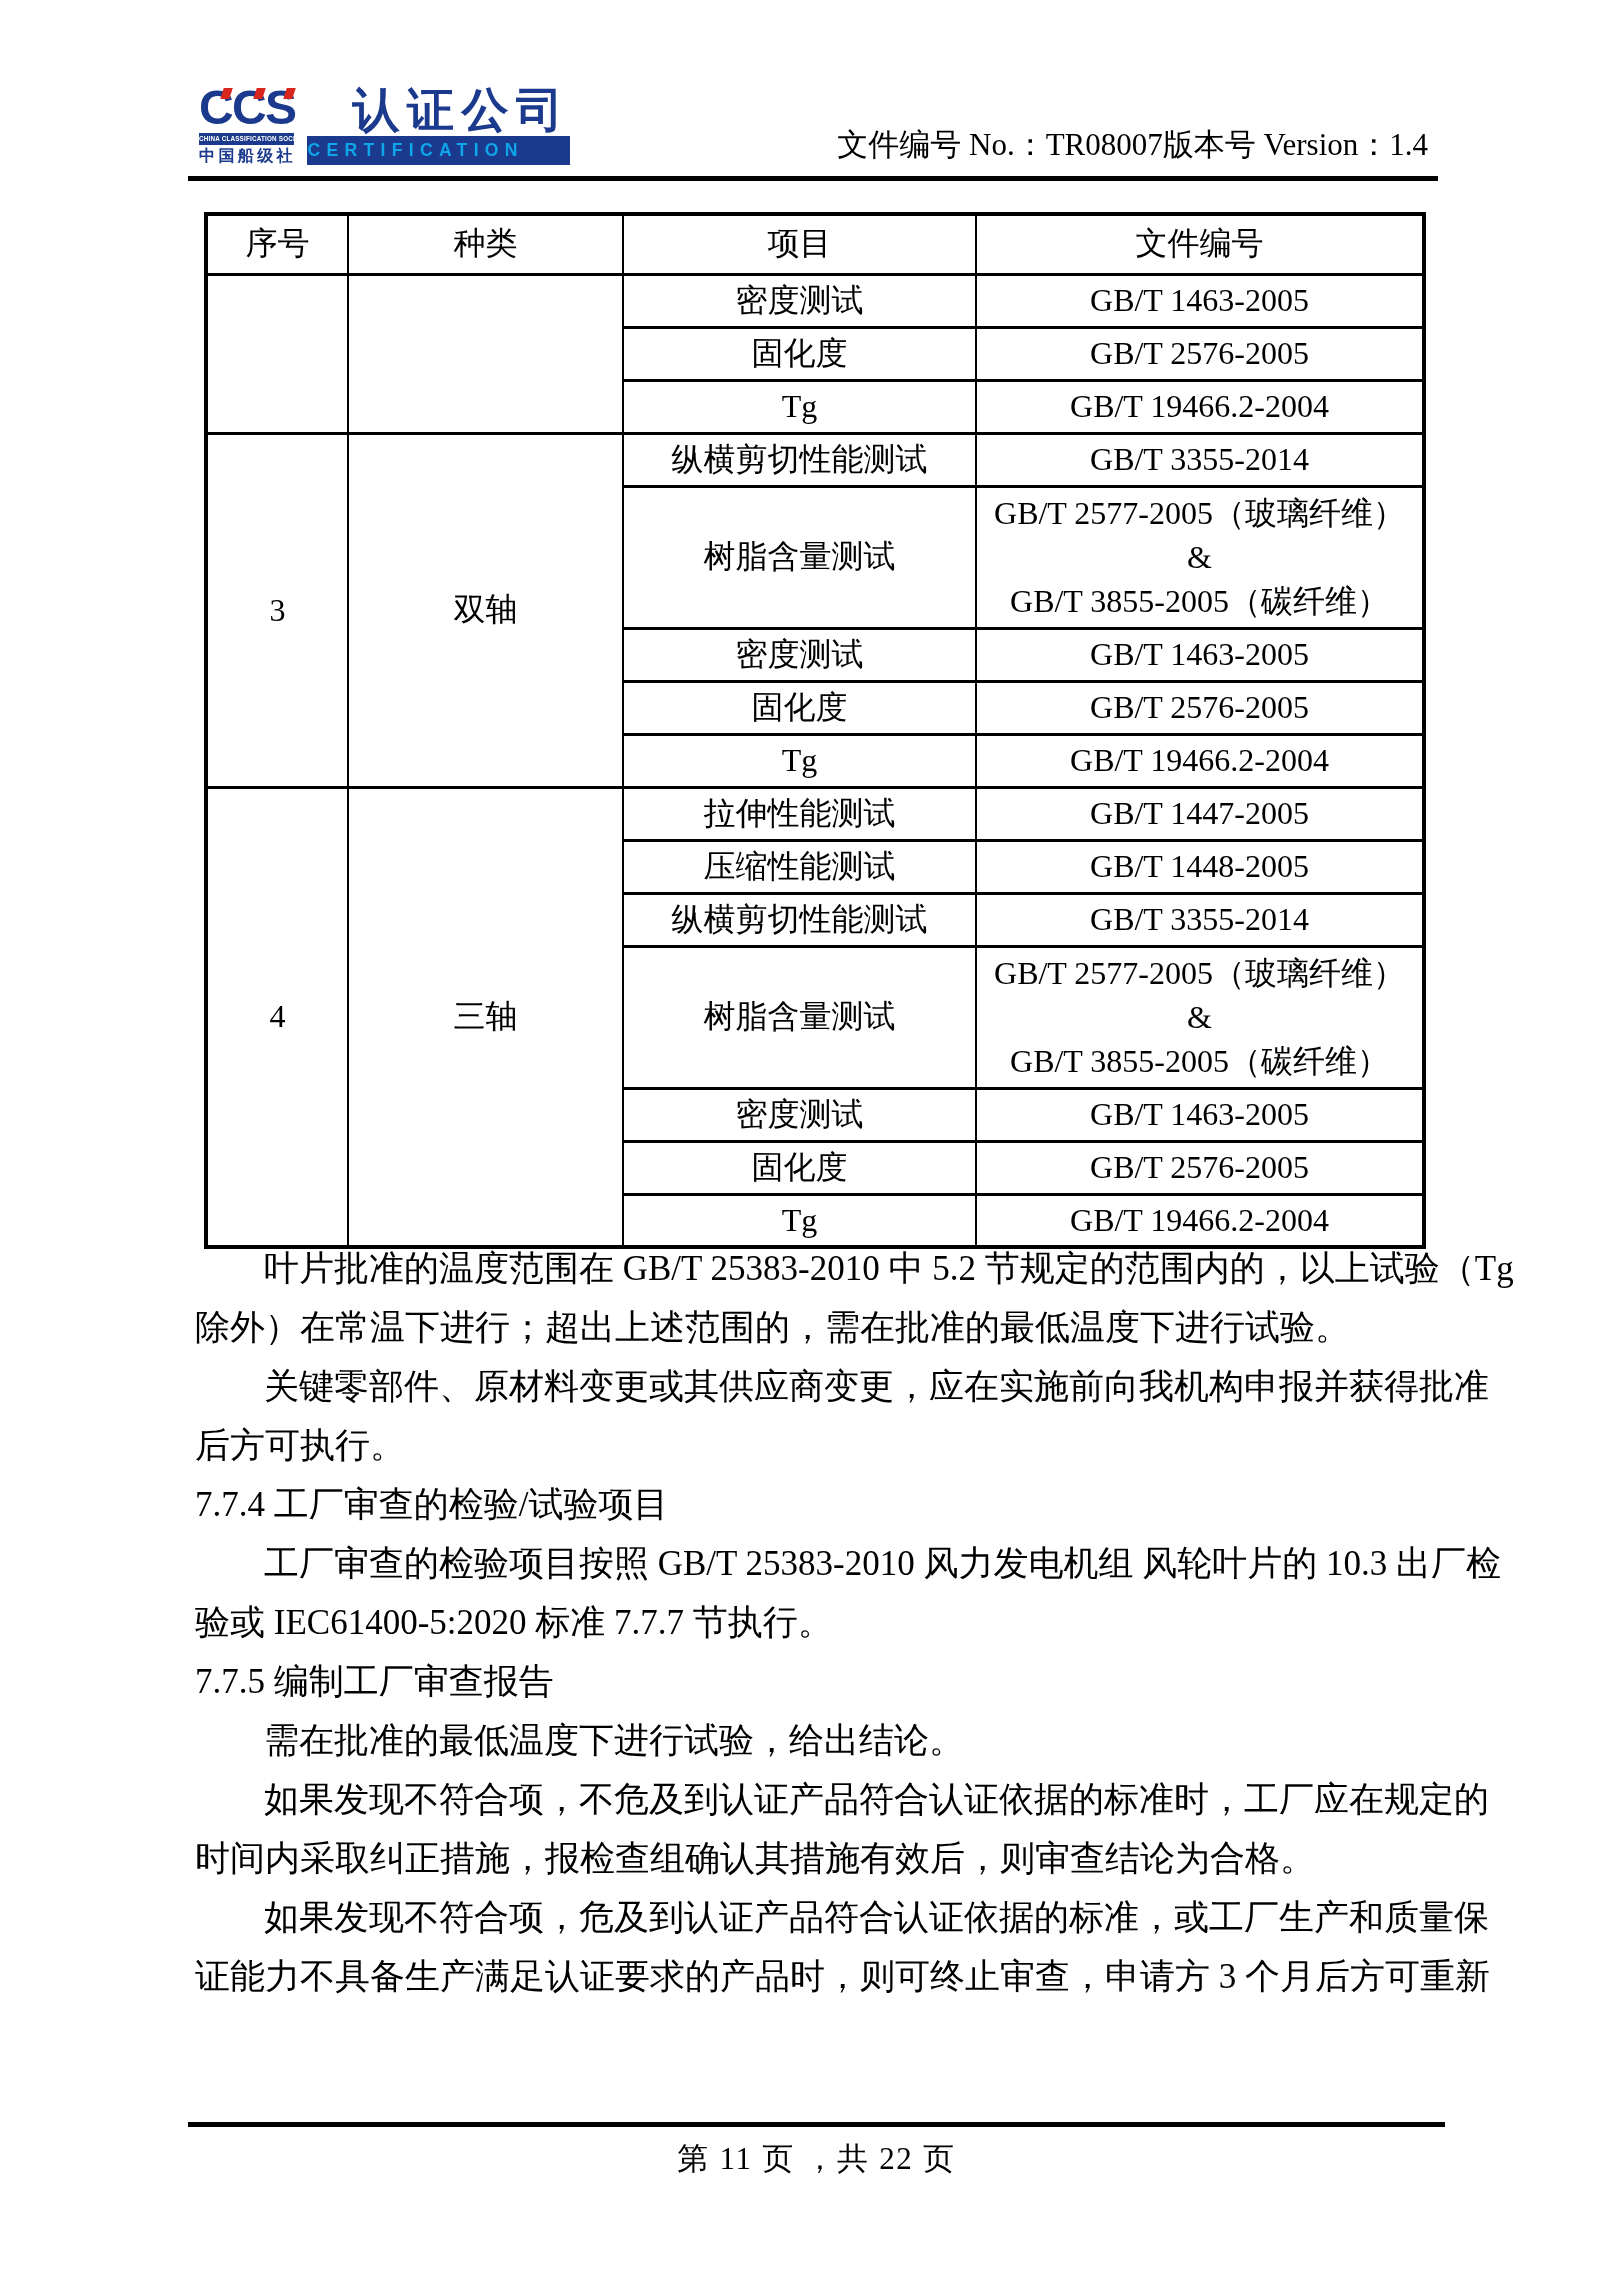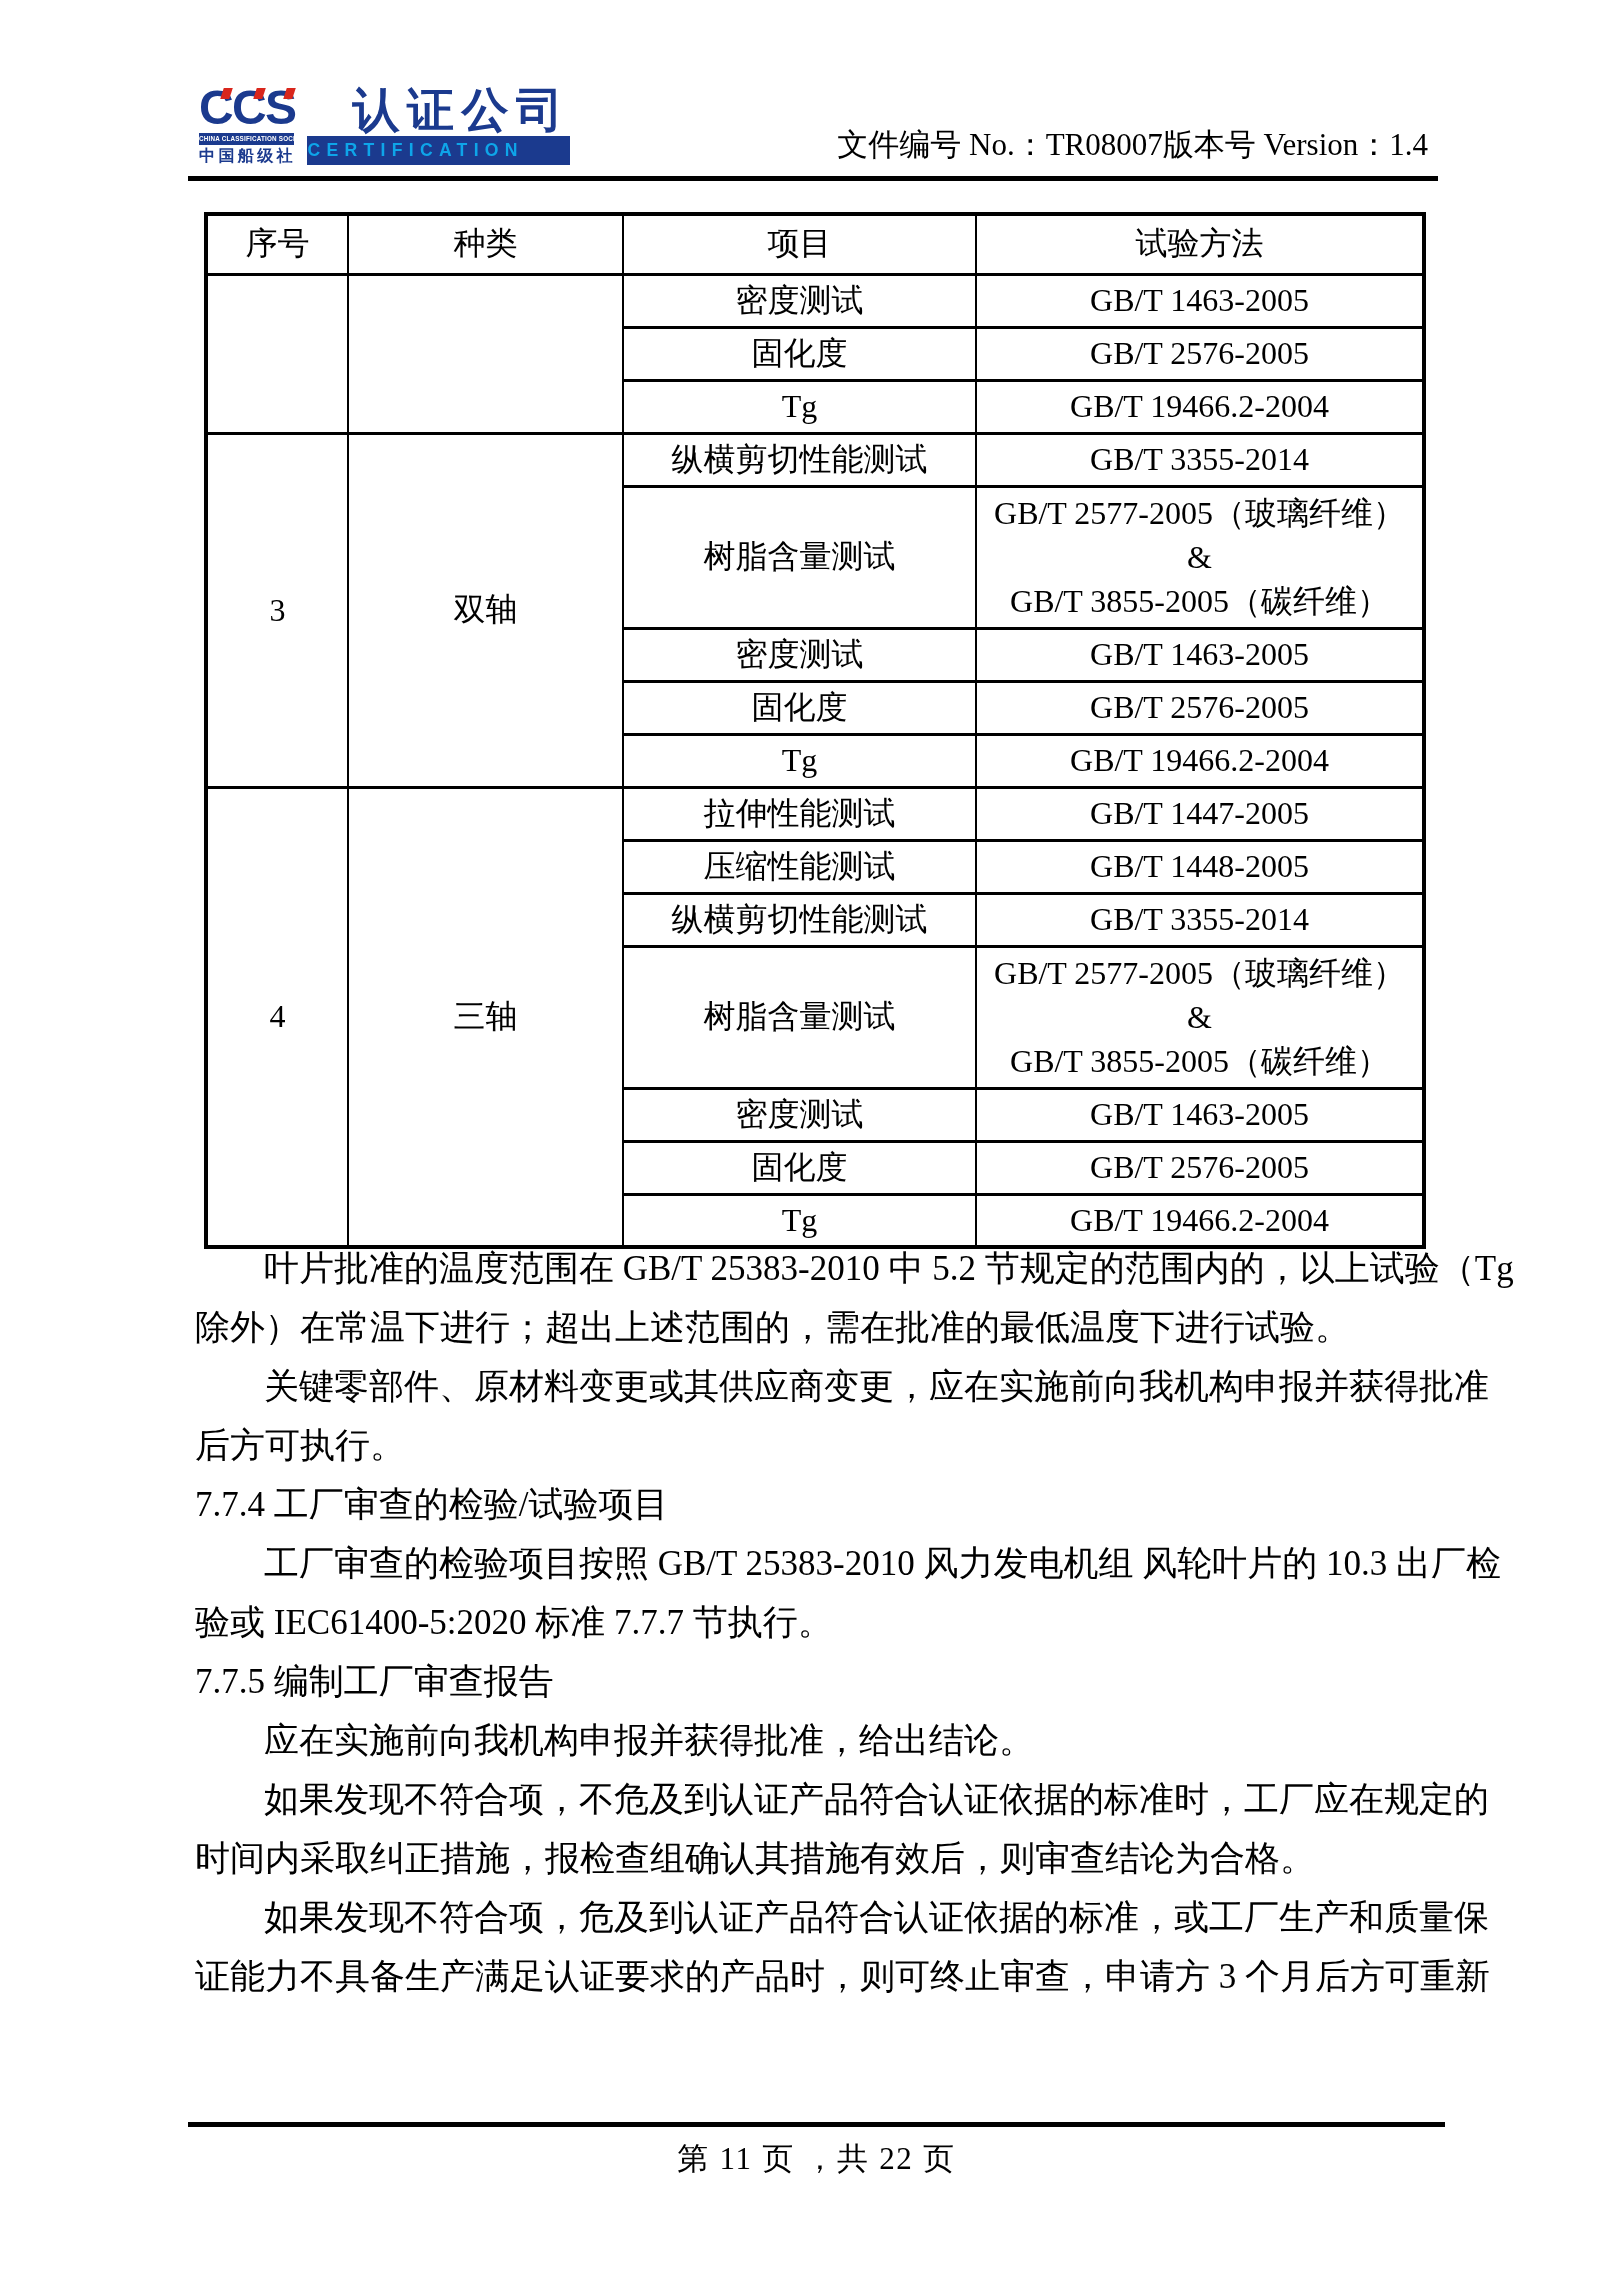--- a/index.html
+++ b/index.html
@@ -115,21 +115,21 @@
       <col style="width:142px">
         <col style="width:275px">
         <col style="width:353px">
         <col style="width:448px">
     </colgroup>
     <tbody>
       <tr class="r-head">
         <td>序号</td>
         <td>种类</td>
         <td>项目</td>
-        <td>试验方法</td>
+        <td>文件编号</td>
       </tr>
 
       <tr class="r">
         <td rowspan="3"></td>
         <td rowspan="3"></td>
         <td>密度测试</td>
         <td>GB/T 1463-2005</td>
       </tr>
       <tr class="r">
         <td>固化度</td>
@@ -202,21 +202,21 @@
 
   <div class="body-text">
     <p class="indent">叶片批准的温度范围在 GB/T 25383-2010 中 5.2 节规定的范围内的，以上试验（Tg
 除外）在常温下进行；超出上述范围的，需在批准的最低温度下进行试验。</p>
     <p class="indent">关键零部件、原材料变更或其供应商变更，应在实施前向我机构申报并获得批准
 后方可执行。</p>
     <p>7.7.4 工厂审查的检验/试验项目</p>
     <p class="indent">工厂审查的检验项目按照 GB/T 25383-2010 风力发电机组 风轮叶片的 10.3 出厂检
 验或 IEC61400-5:2020 标准 7.7.7 节执行。</p>
     <p>7.7.5 编制工厂审查报告</p>
-    <p class="indent">应在实施前向我机构申报并获得批准，给出结论。</p>
+    <p class="indent">需在批准的最低温度下进行试验，给出结论。</p>
     <p class="indent">如果发现不符合项，不危及到认证产品符合认证依据的标准时，工厂应在规定的
 时间内采取纠正措施，报检查组确认其措施有效后，则审查结论为合格。</p>
     <p class="indent">如果发现不符合项，危及到认证产品符合认证依据的标准，或工厂生产和质量保
 证能力不具备生产满足认证要求的产品时，则可终止审查，申请方 3 个月后方可重新</p>
   </div>
 
   <div class="footer-rule"></div>
   <div class="footer-text">第 11 页 ，共 22 页</div>
 
 </div>

